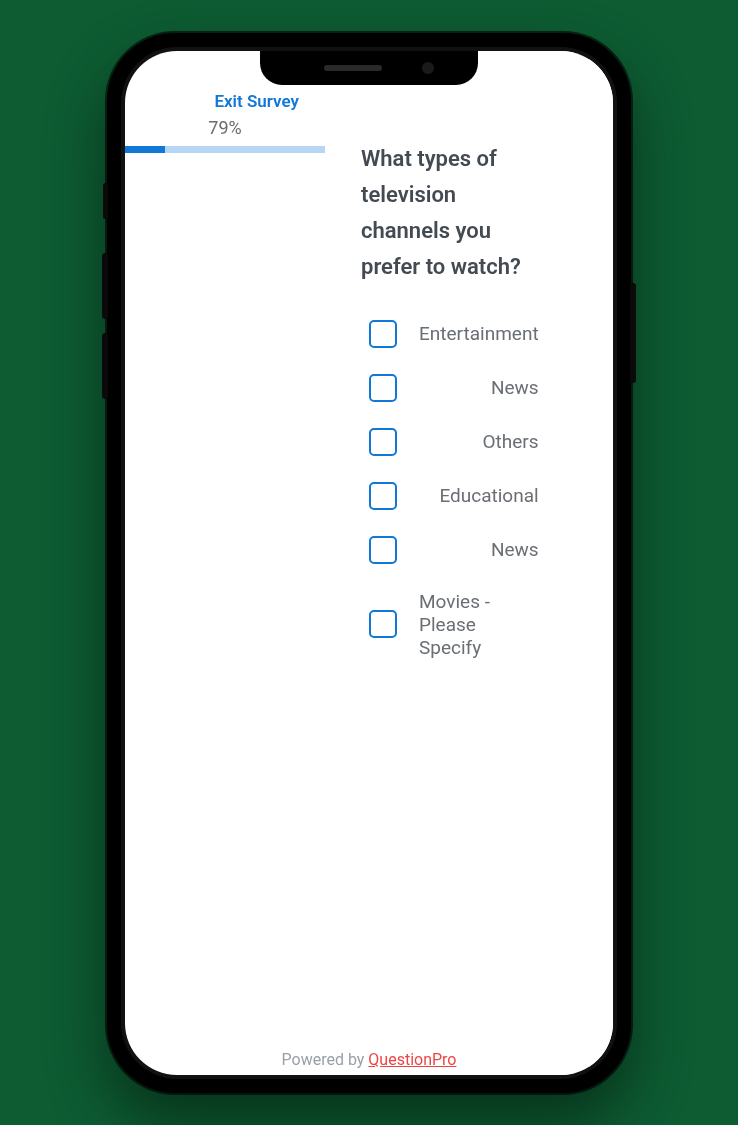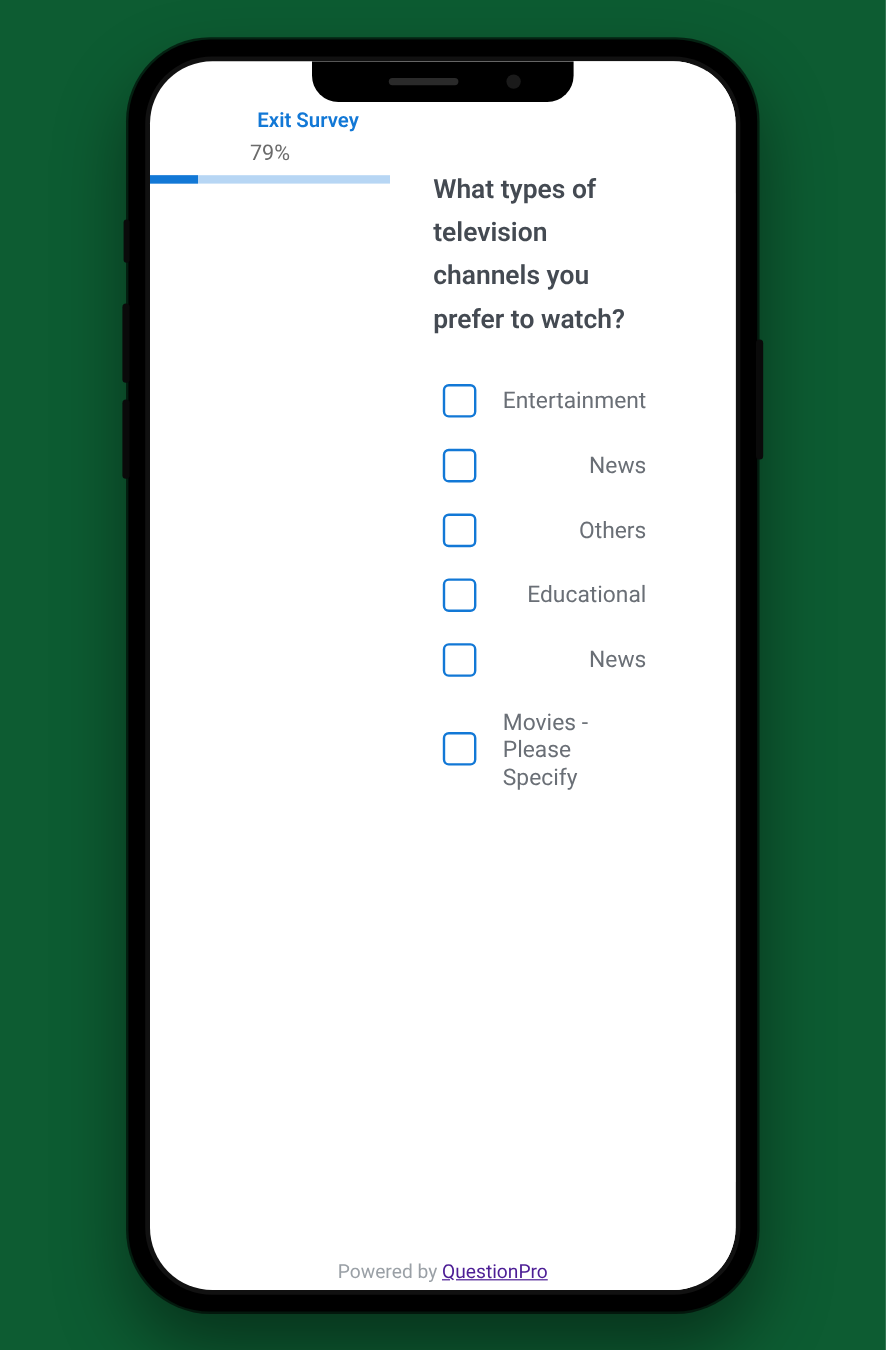--- a/index.html
+++ b/index.html
@@ -199,21 +199,21 @@
 
   .powered {
     position: absolute;
     left: 0; right: 0;
     bottom: 6px;
     text-align: center;
     font-size: 16px;
     color: #9aa0a6;
     z-index: 1;
   }
-  .powered a { color: #4c1d95; text-decoration: underline; }
+  .powered a { color: #ef4444; text-decoration: underline; }
 </style>
 </head>
 <body>
 
 <div class="phone-wrap">
   <span class="side-btn mute"></span>
   <span class="side-btn vol1"></span>
   <span class="side-btn vol2"></span>
   <span class="side-btn power"></span>
 

